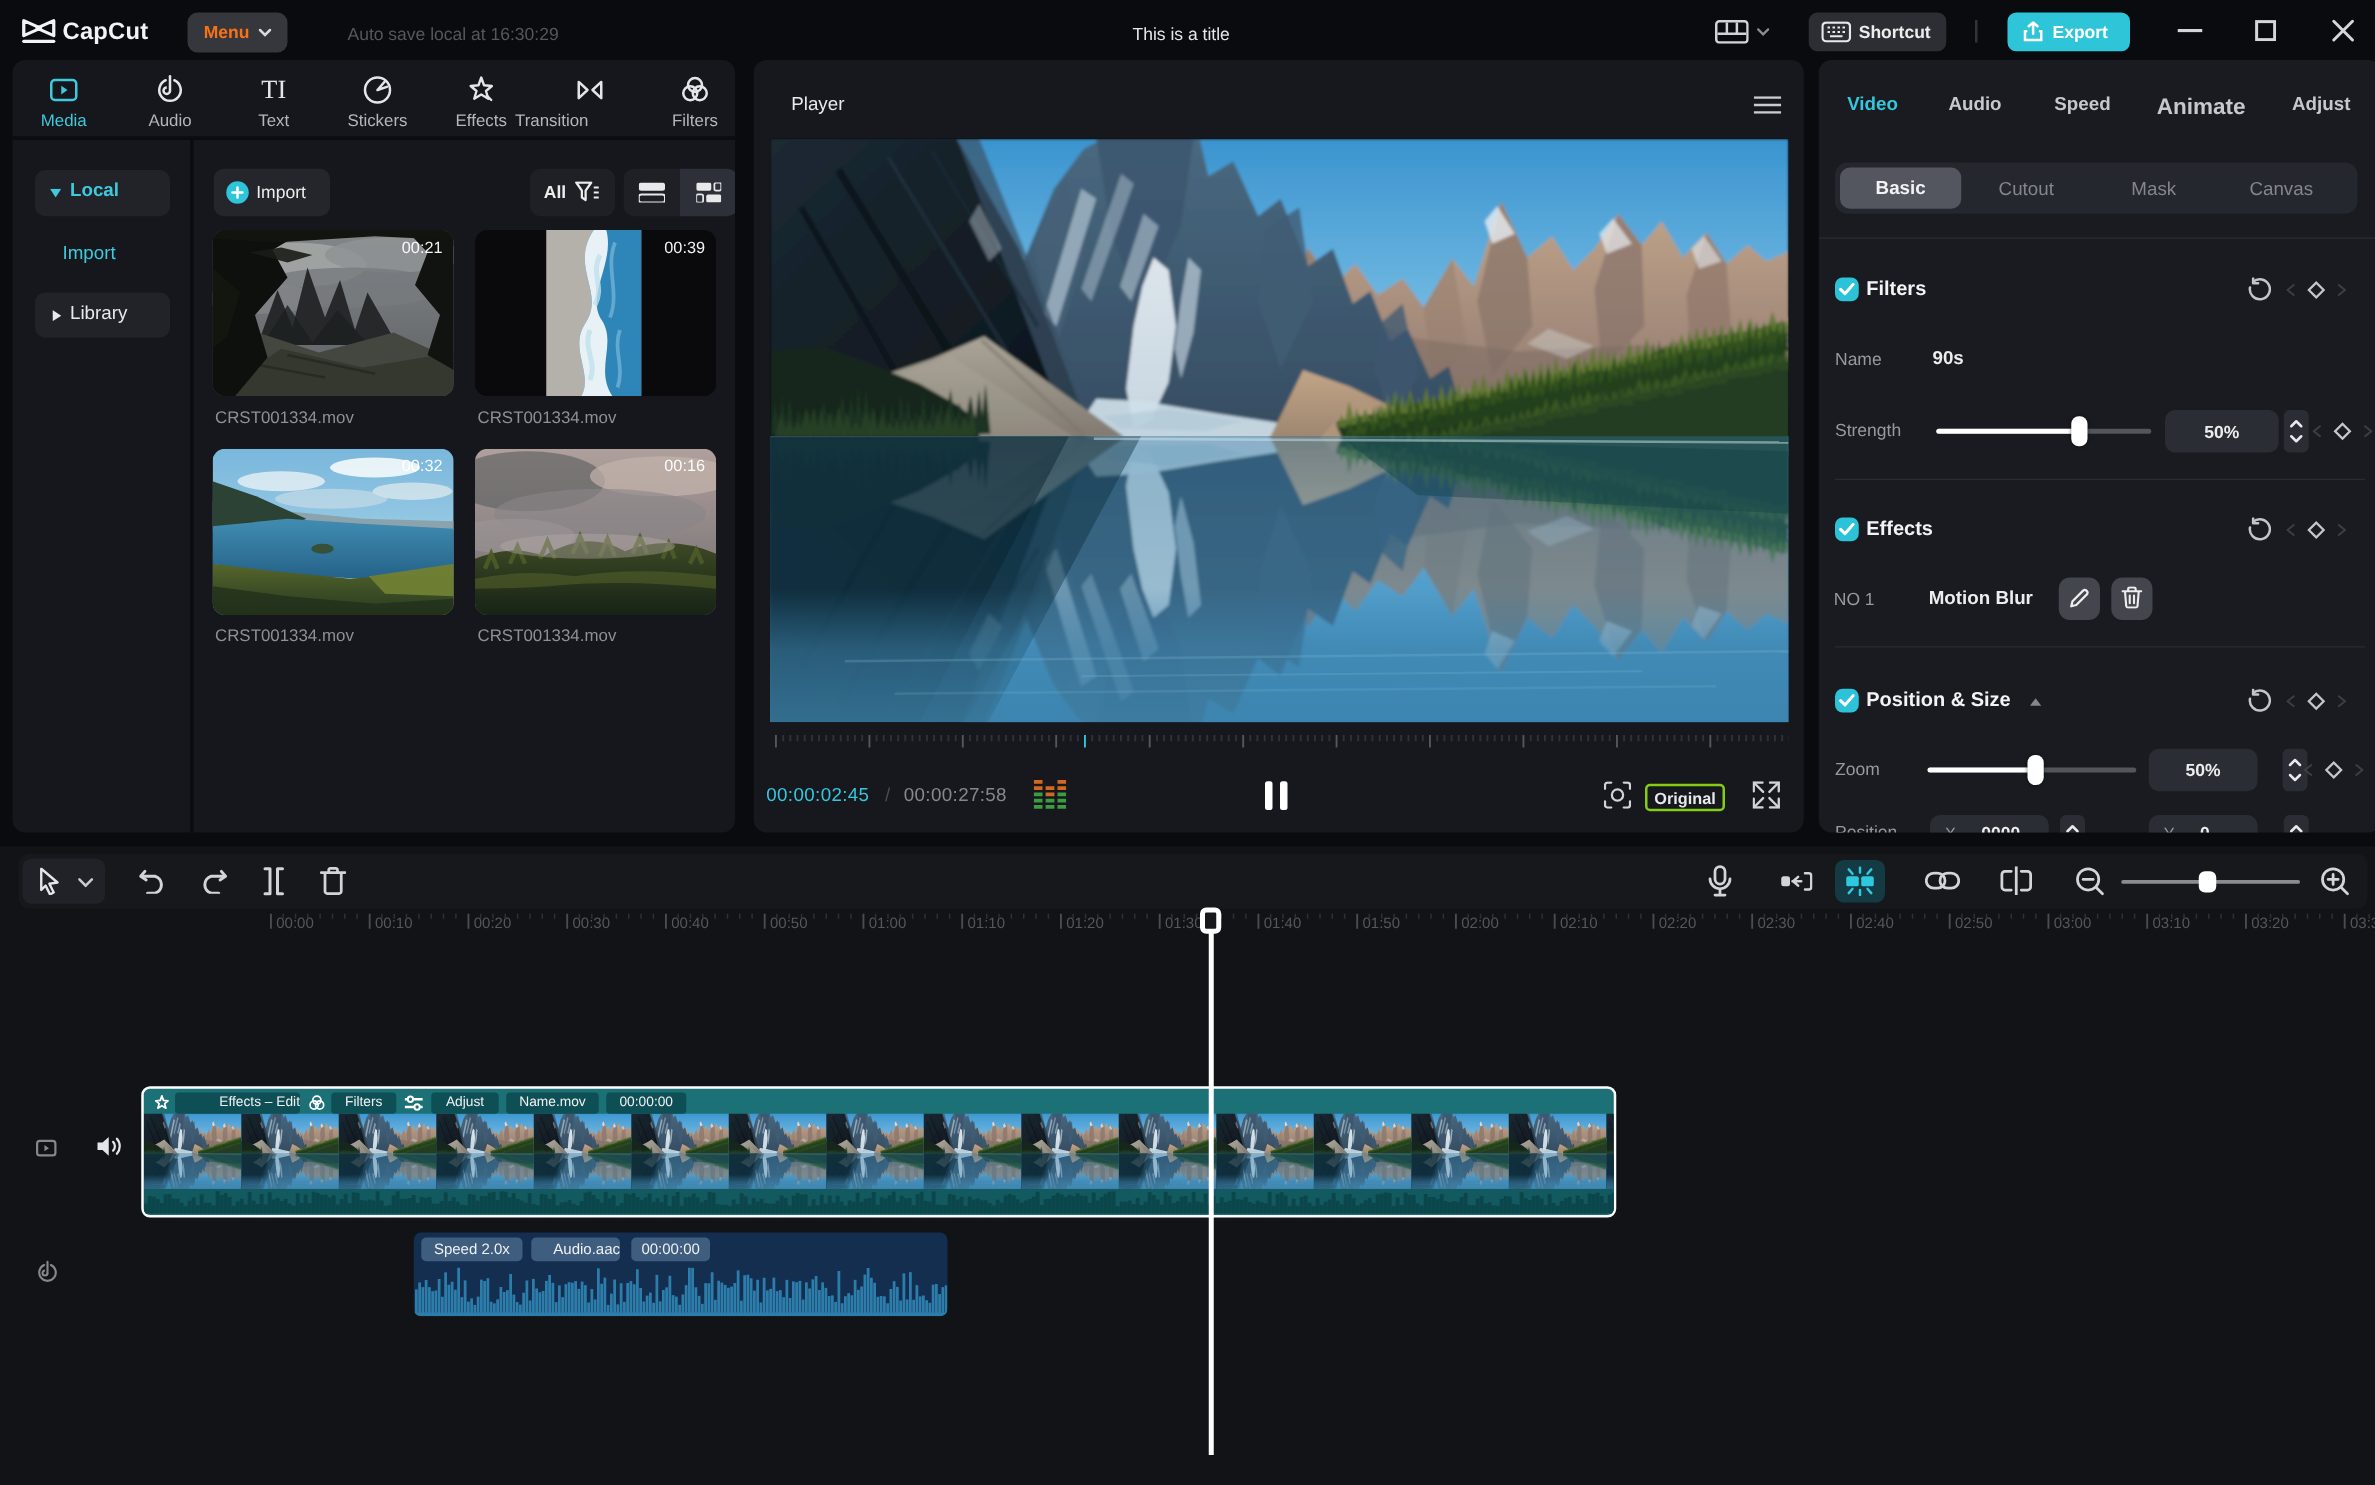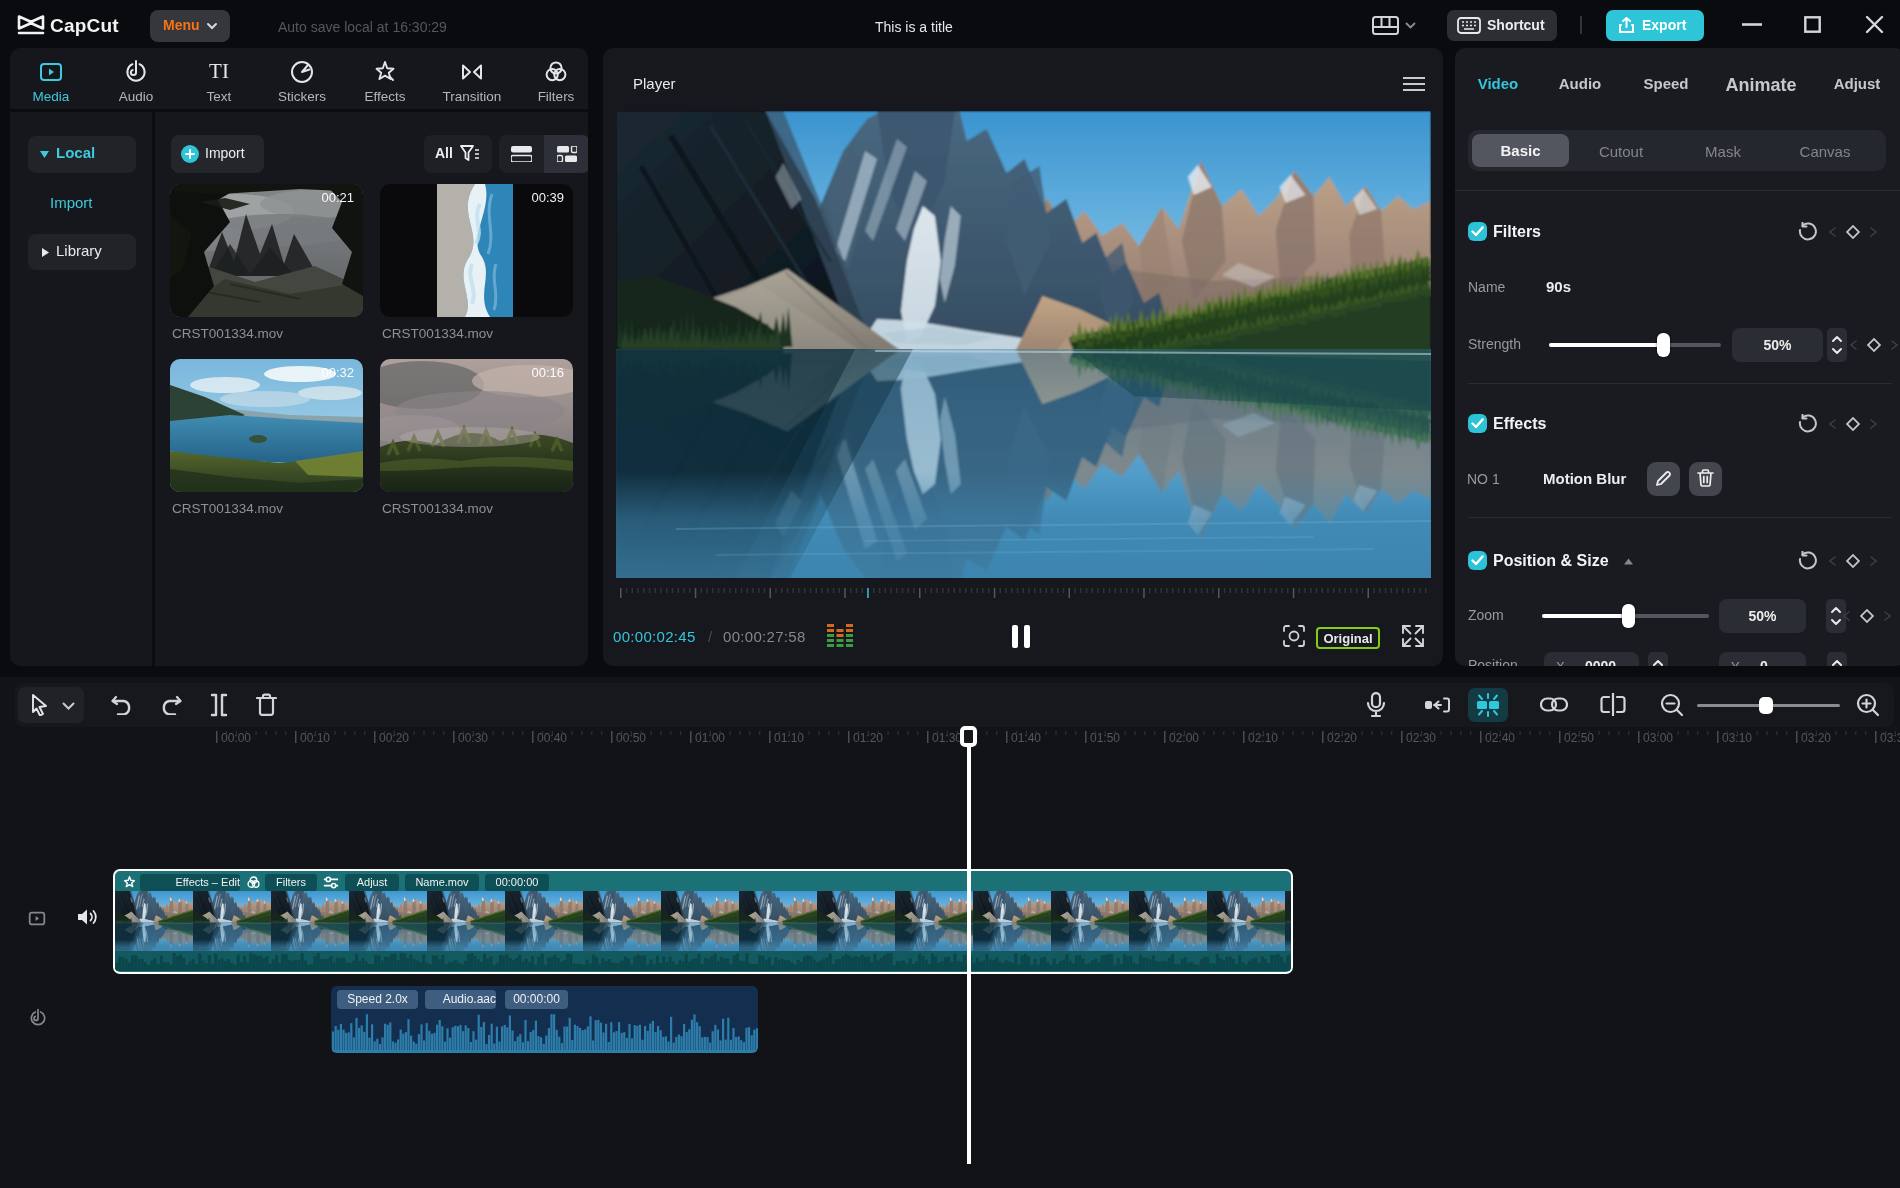--- a/index.html
+++ b/index.html
@@ -475,21 +475,21 @@
   <path d="M2 20 H26" stroke="#f2f3f5" stroke-width="2.6" stroke-linecap="round"></path>
  </svg>
  <div class="abs" style="left:50px;top:15px;font-size:19px;font-weight:bold;color:#f2f3f5;letter-spacing:.2px">CapCut</div>
  <div class="abs" style="left:150px;top:10px;width:80px;height:32px;background:#35373d;border-radius:8px">
    <div class="abs" style="left:13px;top:7px;font-size:14px;font-weight:bold;color:#f97316">Menu</div>
    <svg class="abs" style="left:56px;top:12px" width="12" height="8" viewBox="0 0 12 8">
         <path d="M2 2 L6 6 L10 2" stroke="#d8d9db" stroke-width="2" fill="none" stroke-linecap="round"></path>
       </svg>
  </div>
  <div class="abs" style="left:278px;top:19px;font-size:14px;color:#55575e">Auto save local at 16:30:29</div>
- <div class="abs" style="left:875px;top:19px;font-size:14px;color:#e6e7ea">This is a title</div>
+ <div class="abs" style="left:906px;top:19px;font-size:14px;color:#e6e7ea">This is a title</div>
  <svg class="abs" style="left:1372px;top:16px" width="27" height="19" viewBox="0 0 27 19">
    <rect x="1" y="1" width="25" height="17" rx="2.5" fill="none" stroke="#d2d3d6" stroke-width="2"></rect>
    <path d="M9.5 2 V11 M17.5 2 V11 M2 11 H25" stroke="#d2d3d6" stroke-width="2"></path>
  </svg>
  <svg class="abs" style="left:1405px;top:22px" width="11" height="7" viewBox="0 0 11 7">
       <path d="M1.5 1.5 L5.5 5.5 L9.5 1.5" stroke="#8b8d92" stroke-width="1.8" fill="none" stroke-linecap="round"></path>
     </svg>
  <div class="abs" style="left:1447px;top:10px;width:110px;height:31px;background:#2c2e34;border-radius:7px">
    <svg class="abs" style="left:10px;top:7px" width="24" height="17" viewBox="0 0 24 17">
      <rect x="1" y="1" width="22" height="15" rx="3" fill="none" stroke="#e8e9eb" stroke-width="1.8"></rect>
@@ -538,21 +538,21 @@
     <div class="abs" style="left:232px;top:41px;width:120px;text-align:center;font-size:13.5px;color:#b4b6bc">Stickers</div>
     <svg class="abs" style="left:362px;top:11px" width="26" height="26" viewBox="0 0 26 26">
       <path d="M13 3 L15.2 9.2 L21.5 9.8 L16.8 13.8 L18.6 20 L13 16.6 L7.4 20 L9.2 13.8 L4.5 9.8 L10.8 9.2 Z" fill="none" stroke="#e4e5e8" stroke-width="1.9" stroke-linejoin="round"></path>
       <path d="M17.5 17.5 L21 21" stroke="#e4e5e8" stroke-width="1.9" stroke-linecap="round"></path>
     </svg>
     <div class="abs" style="left:315px;top:41px;width:120px;text-align:center;font-size:13.5px;color:#b4b6bc">Effects</div>
     <svg class="abs" style="left:449px;top:11px" width="26" height="26" viewBox="0 0 26 26">
       <path d="M4 6.5 L11 13 L4 19.5 Z" fill="none" stroke="#e4e5e8" stroke-width="2" stroke-linejoin="round"></path>
       <path d="M22 6.5 L15 13 L22 19.5 Z" fill="none" stroke="#e4e5e8" stroke-width="2" stroke-linejoin="round"></path>
     </svg>
-    <div class="abs" style="left:402px;top:41px;width:120px;text-align:center;font-size:13.5px;color:#b4b6bc">Transition</div>
+    <div class="abs" style="left:402px;top:41px;width:120px;text-align:left;font-size:13.5px;color:#b4b6bc">Transition</div>
     <svg class="abs" style="left:533px;top:11px" width="26" height="26" viewBox="0 0 26 26">
       <circle cx="13" cy="9" r="5.6" fill="none" stroke="#e4e5e8" stroke-width="2"></circle>
       <circle cx="9.2" cy="15.6" r="5.6" fill="none" stroke="#e4e5e8" stroke-width="2"></circle>
       <circle cx="16.8" cy="15.6" r="5.6" fill="none" stroke="#e4e5e8" stroke-width="2"></circle>
     </svg>
     <div class="abs" style="left:486px;top:41px;width:120px;text-align:center;font-size:13.5px;color:#b4b6bc">Filters</div>
     <div class="abs" style="left:0;top:61px;width:578px;height:3px;background:#0b0c0f"></div>
     <div class="abs" style="left:142px;top:64px;width:3px;height:554px;background:#0b0c0f"></div>
 <div class="abs" style="left:18px;top:88px;width:108px;height:37px;background:#222329;border-radius:8px">
   <svg class="abs" style="left:12px;top:15px" width="9" height="7" viewBox="0 0 9 7">

